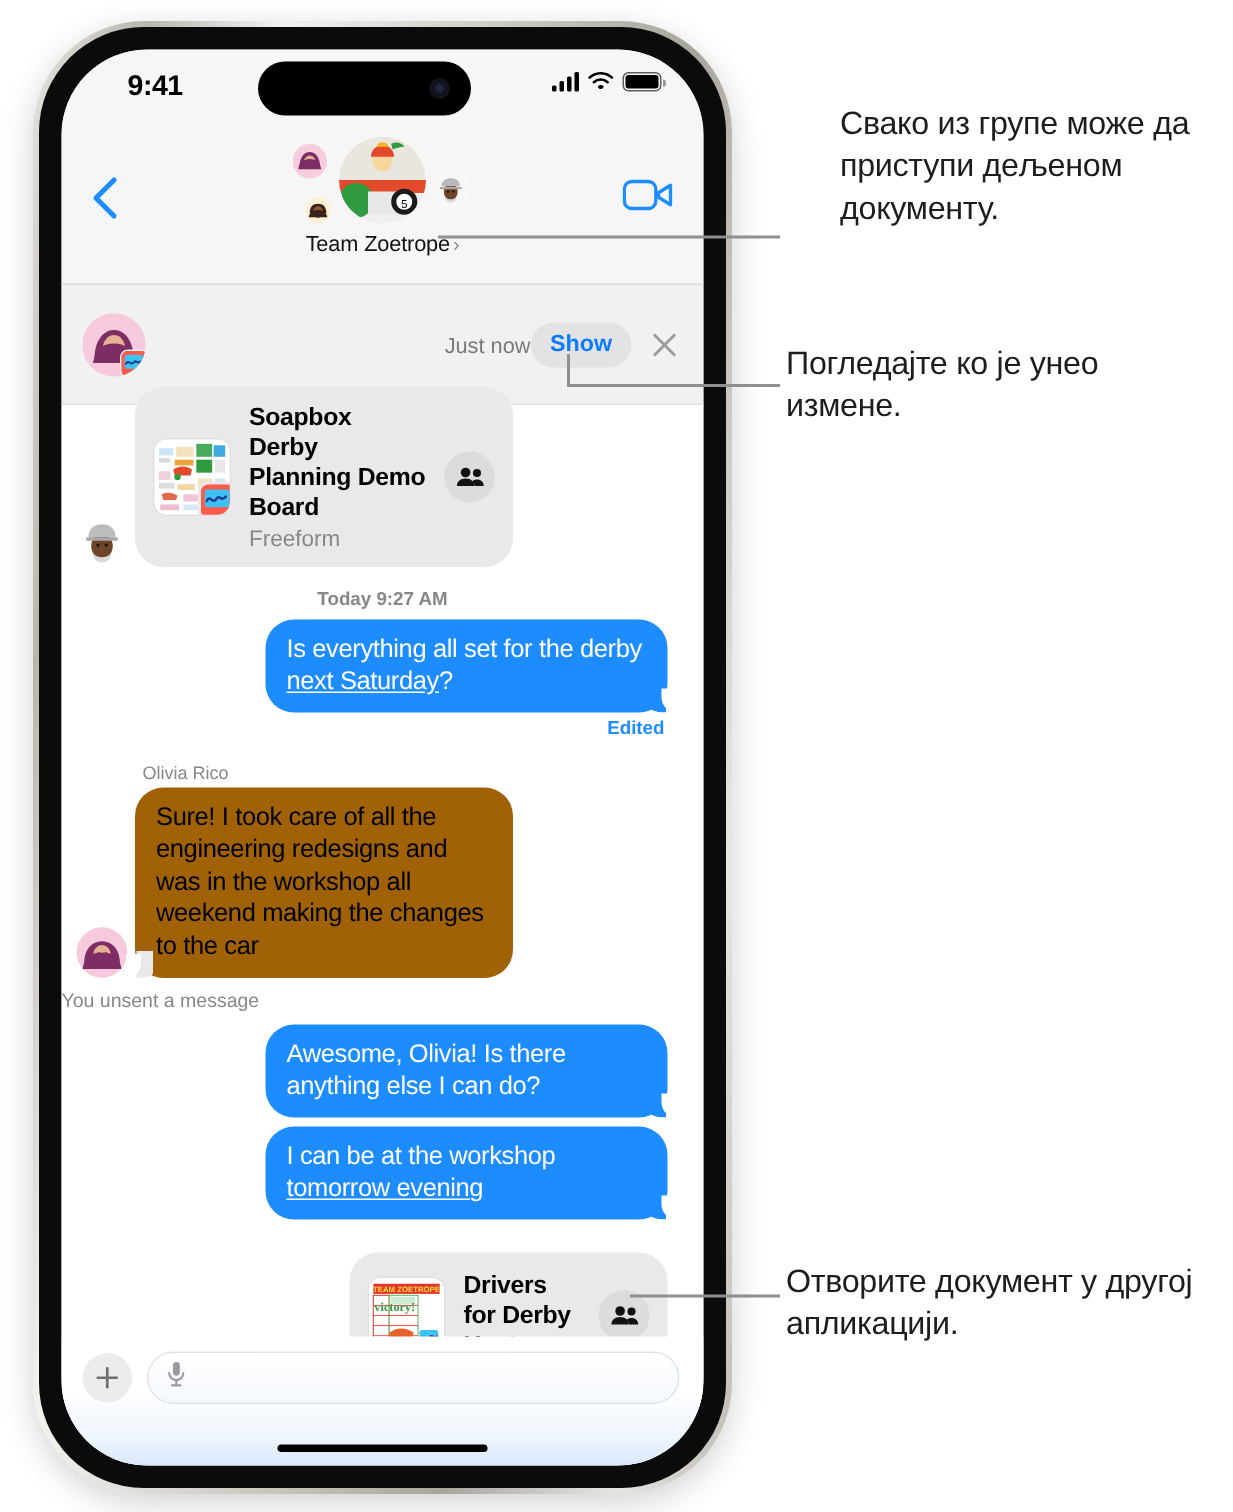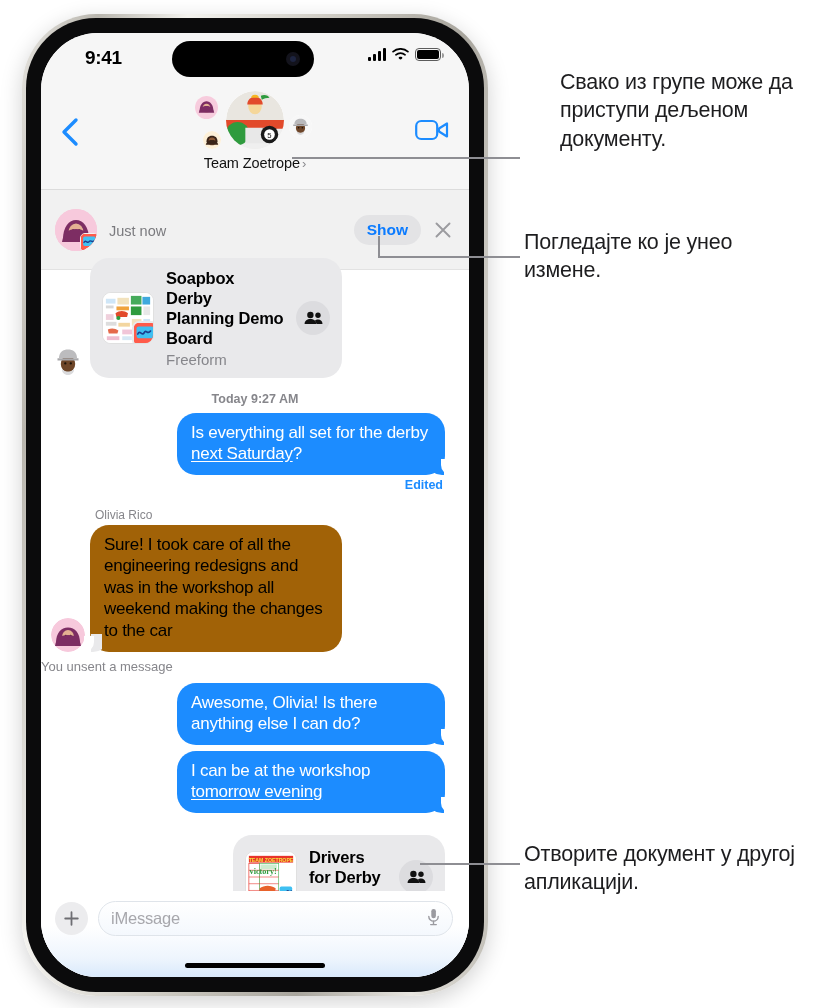--- a/index.html
+++ b/index.html
@@ -165,21 +165,21 @@
     position: absolute; right: -2px; bottom: -1px;
     width: 19px; height: 19px; border-radius: 5px;
     background: #e8453c; border: 1.5px solid #f1f1f1;
     overflow: hidden;
   }
   .notif-text { margin-left: 12px; flex: 1; min-width: 0; }
   .notif-title {
     font-size: 15px; font-weight: bold; color: #000;
     line-height: 1.28; max-width: 238px; letter-spacing: -0.2px;
   }
-  .notif-time { font-size: 14.5px; color: #7a7a7e; margin-top: 2px; }
+  .notif-time { font-size: 14.5px; color: #7a7a7e; margin-top: 2px; text-align: right; }
   .notif-show {
     background: #e3e3e5; color: #0b7bff; border: none;
     font-size: 15.5px; font-weight: bold; border-radius: 15px;
     padding: 6px 13px; cursor: pointer; flex: none;
     font-family: "Liberation Sans", sans-serif;
   }
   .notif-close {
     margin: 0 16px 0 12px; width: 20px; height: 20px;
     flex: none; cursor: pointer;
   }
@@ -601,21 +601,20 @@
           </div>
         </div>
 
         <div class="input-bar">
           <div class="plus-btn">
             <svg width="17" height="17" viewBox="0 0 17 17">
               <path d="M8.5 2.2v12.6 M2.2 8.5h12.6" stroke="#6e6e73" stroke-width="1.8" stroke-linecap="round"></path>
             </svg>
           </div>
           <div class="msg-field">
-            <span class="msg-placeholder">iMessage</span>
             <span>
               <svg width="13" height="18" viewBox="0 0 13 18">
                 <rect x="4.3" y="1" width="4.6" height="9.2" rx="2.3" fill="#9a9aa0"></rect>
                 <path d="M1.8 8.4a4.7 4.7 0 009.4 0" stroke="#9a9aa0" stroke-width="1.4" fill="none" stroke-linecap="round"></path>
                 <path d="M6.5 13.1V16.4 M3.7 16.6h5.6" stroke="#9a9aa0" stroke-width="1.4" stroke-linecap="round"></path>
               </svg>
             </span>
           </div>
           <div class="home-indicator"></div>
         </div>

